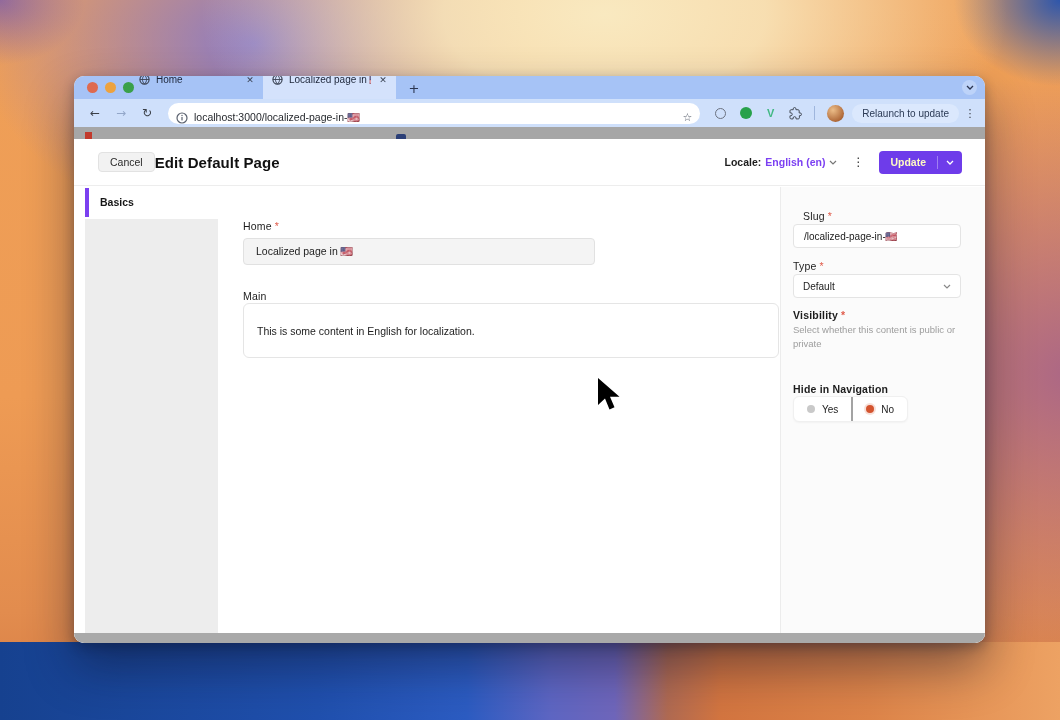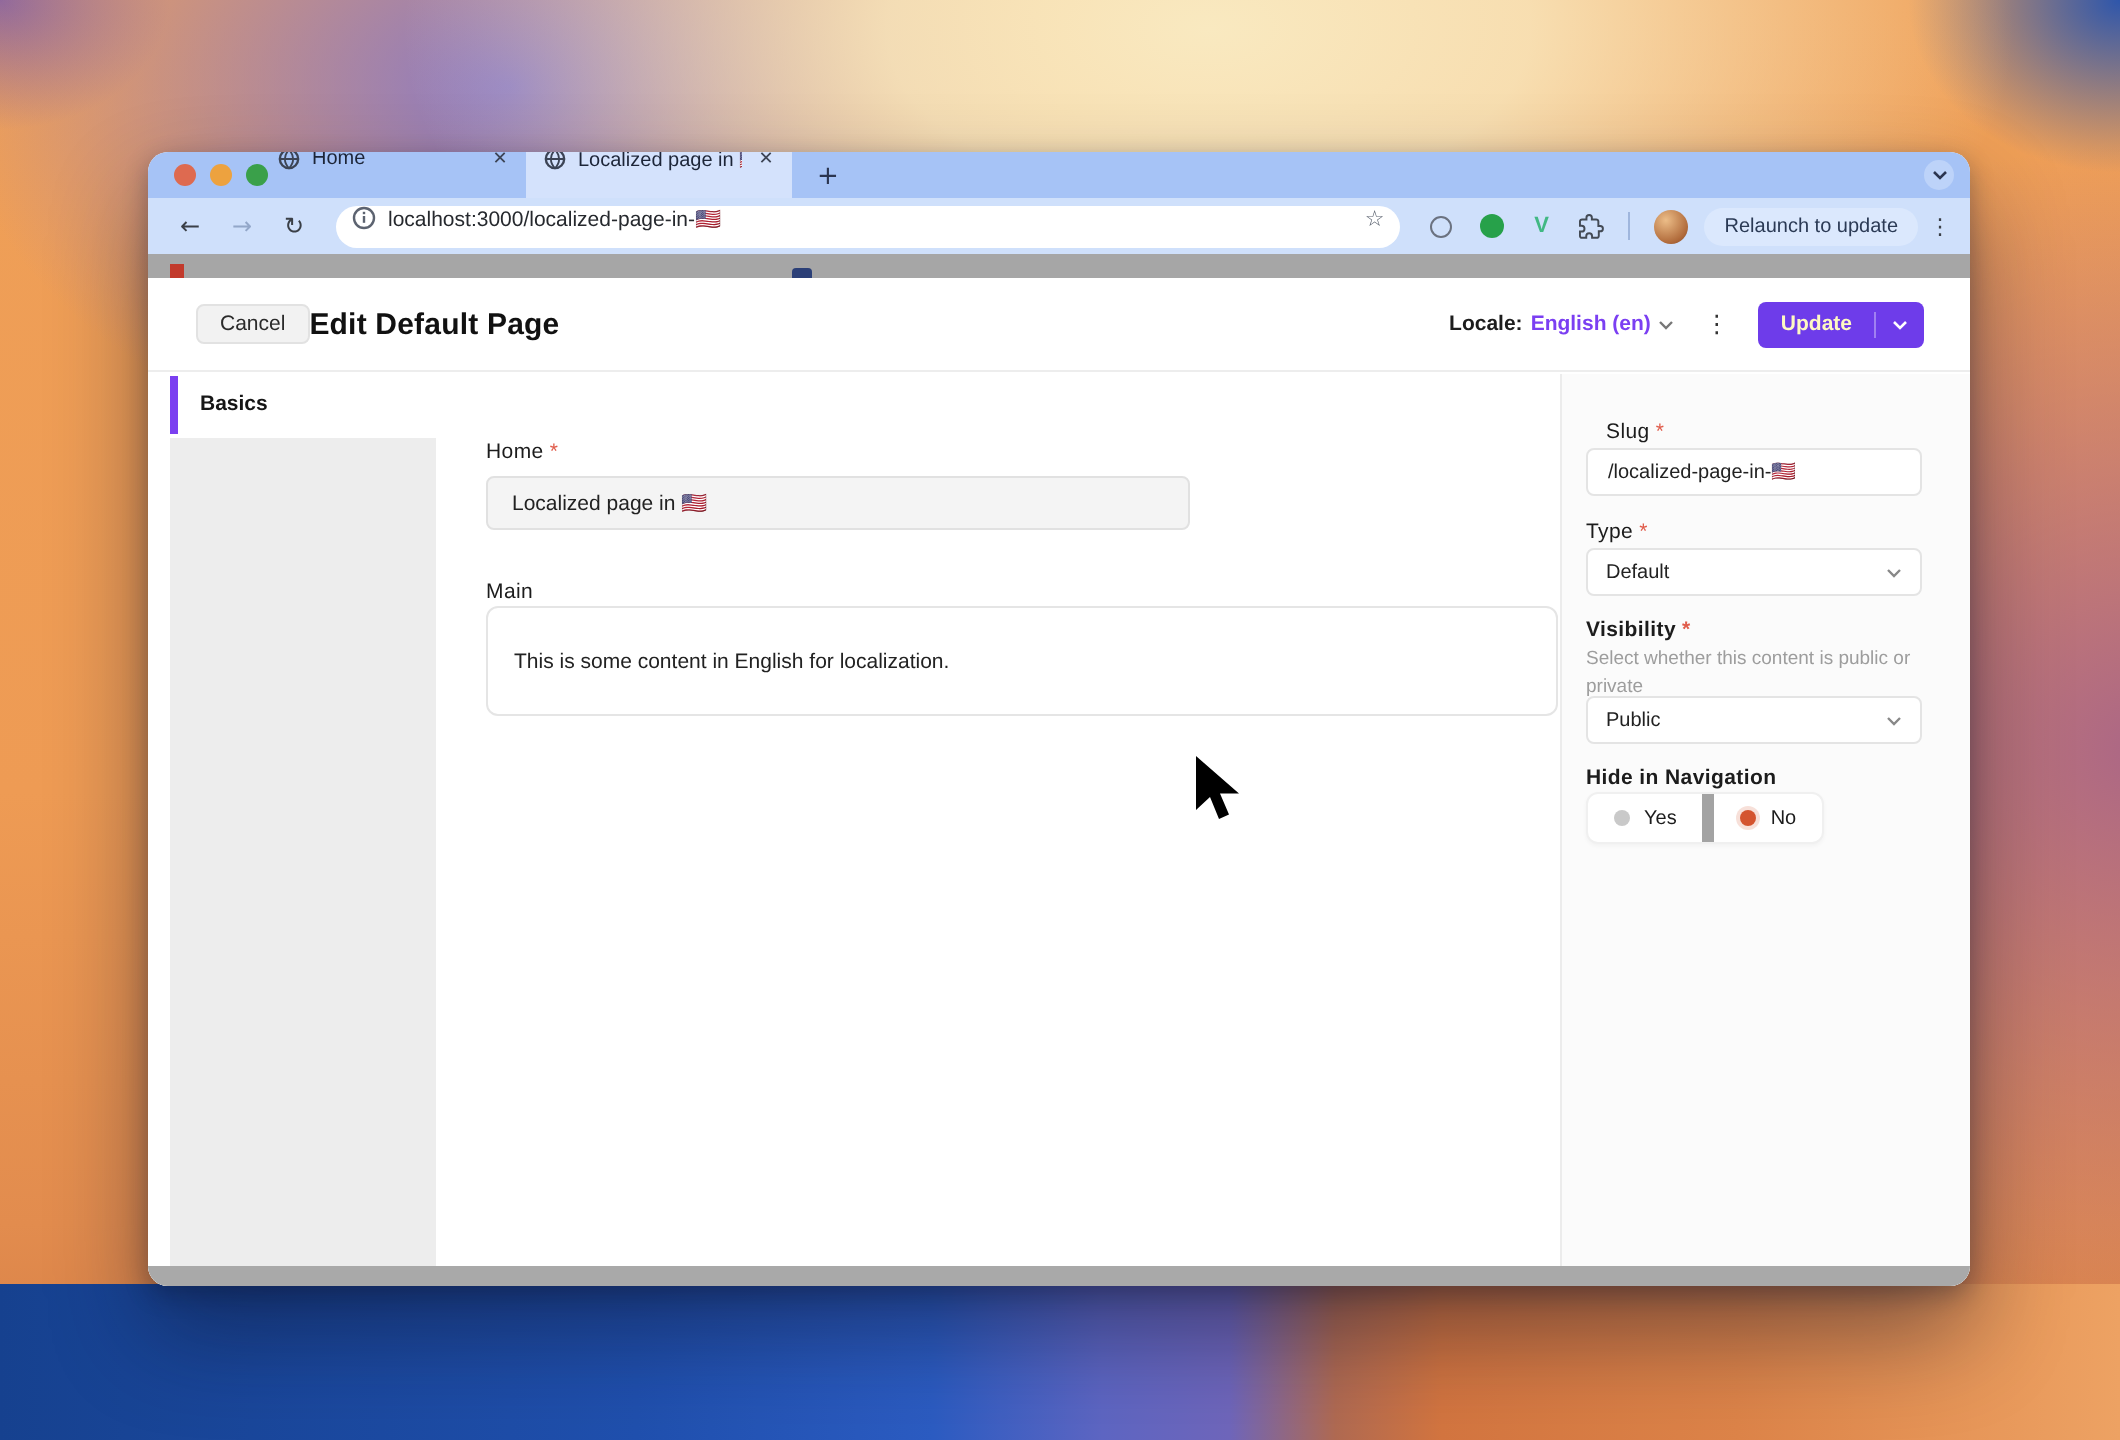--- a/index.html
+++ b/index.html
@@ -43,21 +43,21 @@
   .tab.active{ background:#d4e2fc; border-radius:9px 9px 0 0; }
   .newtab{ width:20px; height:20px; margin:0 0 1px 8px; font-family:"DejaVu Sans",sans-serif;
            font-size:13px; color:#2b3550; display:flex; align-items:center; justify-content:center; }
   .tabmenu{ position:absolute; right:8px; top:4px; width:15px; height:15px; border-radius:50%;
             background:#bdd3f9; display:flex; align-items:center; justify-content:center; }
 
   
   .toolbar{ height:28px; background:#cfe0fb; display:flex; align-items:center; padding:0 8px 0 10px; gap:4px; flex:none; }
   .navbtn{ width:22px; text-align:center; font-family:"DejaVu Sans",sans-serif; font-size:12px; color:#3a3f47; }
   .navbtn.dim{ color:#93a7c9; }
-  .urlpill{ flex:1; height:21px; background:#fff; border-radius:11px; margin:0 6px; display:flex; align-items:flex-start; padding:0 8px; gap:6px; min-width:0; }
+  .urlpill{ flex:1; height:21px; background:#fff; border-radius:11px; margin:0 6px; display:flex; align-items:flex-end; padding:0 8px; gap:6px; min-width:0; }
   .urltext{ flex:1; font-size:10.5px; color:#26292e; white-space:nowrap; overflow:hidden; }
   .star{ font-family:"DejaVu Sans",sans-serif; font-size:11px; color:#5c6370; }
   .ext{ width:21px; display:flex; align-items:center; justify-content:center; }
   .ext-globe{ width:11px; height:11px; border-radius:50%; border:1.5px solid #6b7280; }
   .ext-green{ width:12px; height:12px; border-radius:50%; background:#27a14a; }
   .ext-vue{ font-size:11px; font-weight:700; color:#41b883; }
   .tb-sep{ width:1px; height:14px; background:#9fb6dd; margin:0 4px; }
   .avatar{ width:17px; height:17px; border-radius:50%; background:radial-gradient(circle at 35% 30%, #ecbd88, #b06a3a 70%, #7a4424); margin:0 4px; }
   .relaunch{ height:19px; background:#dbe8fd; border-radius:10px; padding:0 10px; display:flex; align-items:center;
              font-size:10px; color:#2b3a55; white-space:nowrap; }
@@ -104,21 +104,21 @@
   .sb-input{ position:absolute; left:719px; width:168px; height:24px; background:#fff; border:1px solid #e4e4e4;
              border-radius:4px; font-family:"Liberation Sans",sans-serif; font-size:10px; color:#222; padding:0 10px; }
   .sb-select{ position:absolute; left:719px; width:168px; height:24px; background:#fff; border:1px solid #e4e4e4;
               border-radius:4px; font-size:10px; color:#222; display:flex; align-items:center; padding:0 9px; }
   .sb-select .sval{ flex:1; }
   .sb-desc{ position:absolute; left:719px; width:172px; font-size:9.5px; line-height:1.5; color:#9d9d9d; }
 
   .radio-group{ position:absolute; left:719px; top:269px; height:26px; display:flex; background:#fff;
                 border-radius:6px; border:1px solid #f0f0f0; box-shadow:0 1px 2px rgba(0,0,0,.04); overflow:hidden; }
   .radio-opt{ display:flex; align-items:center; gap:7px; padding:0 13px; font-size:10px; color:#1c1c1c; }
-  .radio-opt + .radio-opt{ border-left:6px solid #a3a3a3; }
+  .radio-opt + .radio-opt{ border-left:2px solid #a3a3a3; }
   .dot{ width:8px; height:8px; border-radius:50%; }
   .dot.unsel{ background:#c9c9c9; }
   .dot.sel{ background:#d4542f; box-shadow:0 0 0 2px rgba(212,84,47,.18); }
 
   .bottom-bar{ position:absolute; left:0; bottom:0; width:100%; height:10px; background:#a9a9a9; }
 
   .cursor{ position:absolute; left:521px; top:249px; width:27px; height:38px; pointer-events:none; }
 
   .chev{ display:inline-block; }
   svg{ display:block; }
@@ -264,28 +264,20 @@
           <svg width="8" height="5" viewBox="0 0 8 5">
               <polyline points="1,1 4,4 7,1" fill="none" stroke="#888" stroke-width="1.2"></polyline>
             </svg>
         </span>
       </div>
 
       <div class="flabel" style="left:719px; top:182px; font-weight:600;">
         <span>Visibility</span><span class="req">*</span>
       </div>
       <div class="sb-desc" style="top:196px;">Select whether this content is public or private</div>
-      <div class="sb-select" style="top:221px;">
-        <span class="sval">Public</span>
-        <span>
-          <svg width="8" height="5" viewBox="0 0 8 5">
-              <polyline points="1,1 4,4 7,1" fill="none" stroke="#888" stroke-width="1.2"></polyline>
-            </svg>
-        </span>
-      </div>
 
       <div class="flabel" style="left:719px; top:256px; font-weight:600;text-align:right;">Hide in Navigation</div>
       <div class="radio-group">
         <div class="radio-opt">
           <span class="dot unsel"></span>
           <span>Yes</span>
         </div>
         <div class="radio-opt">
           <span class="dot sel"></span>
           <span>No</span>

